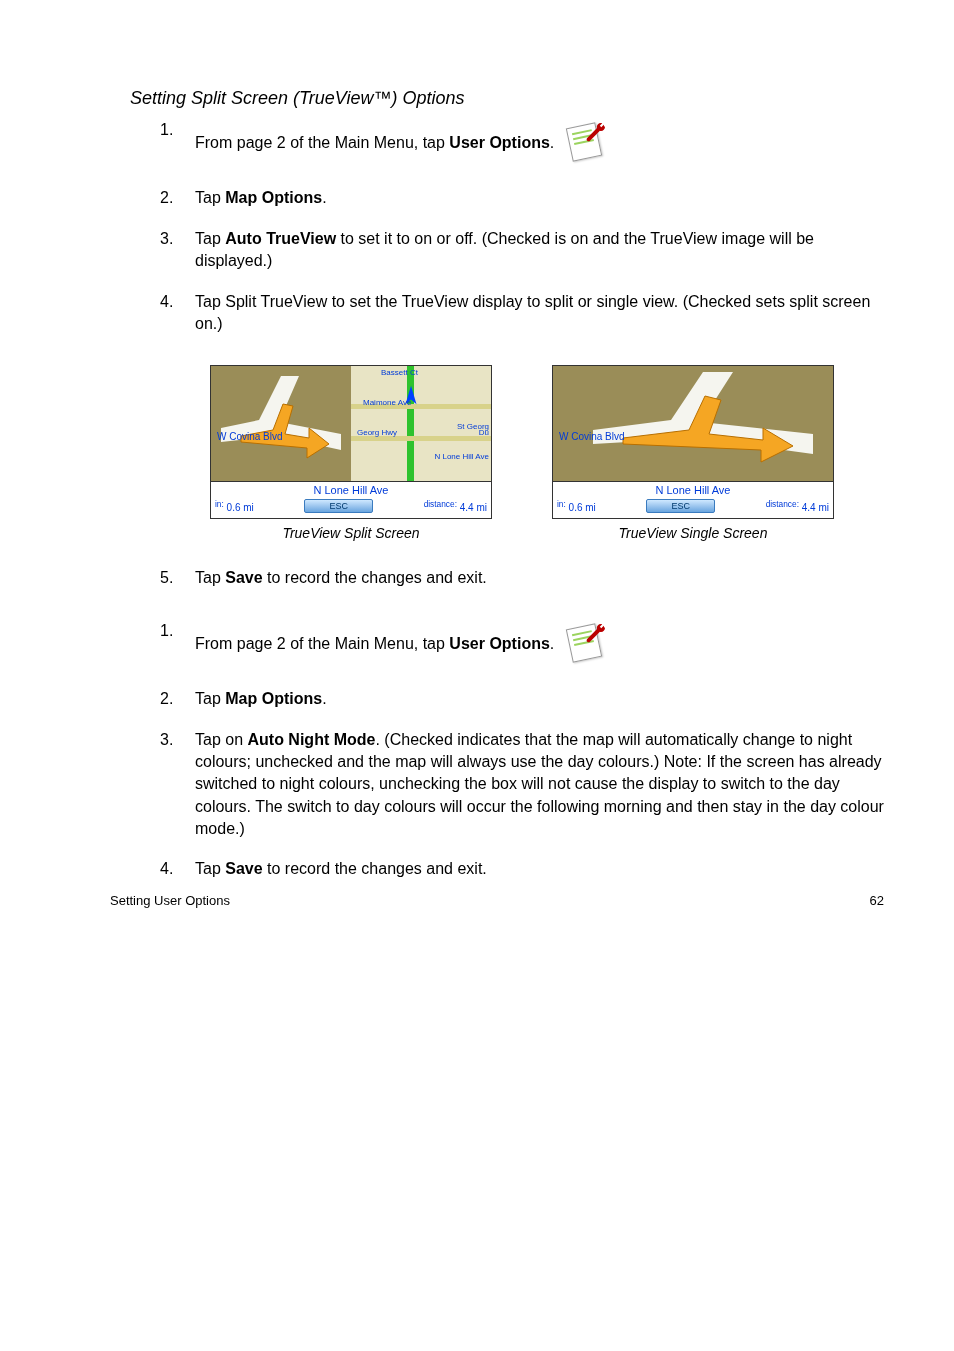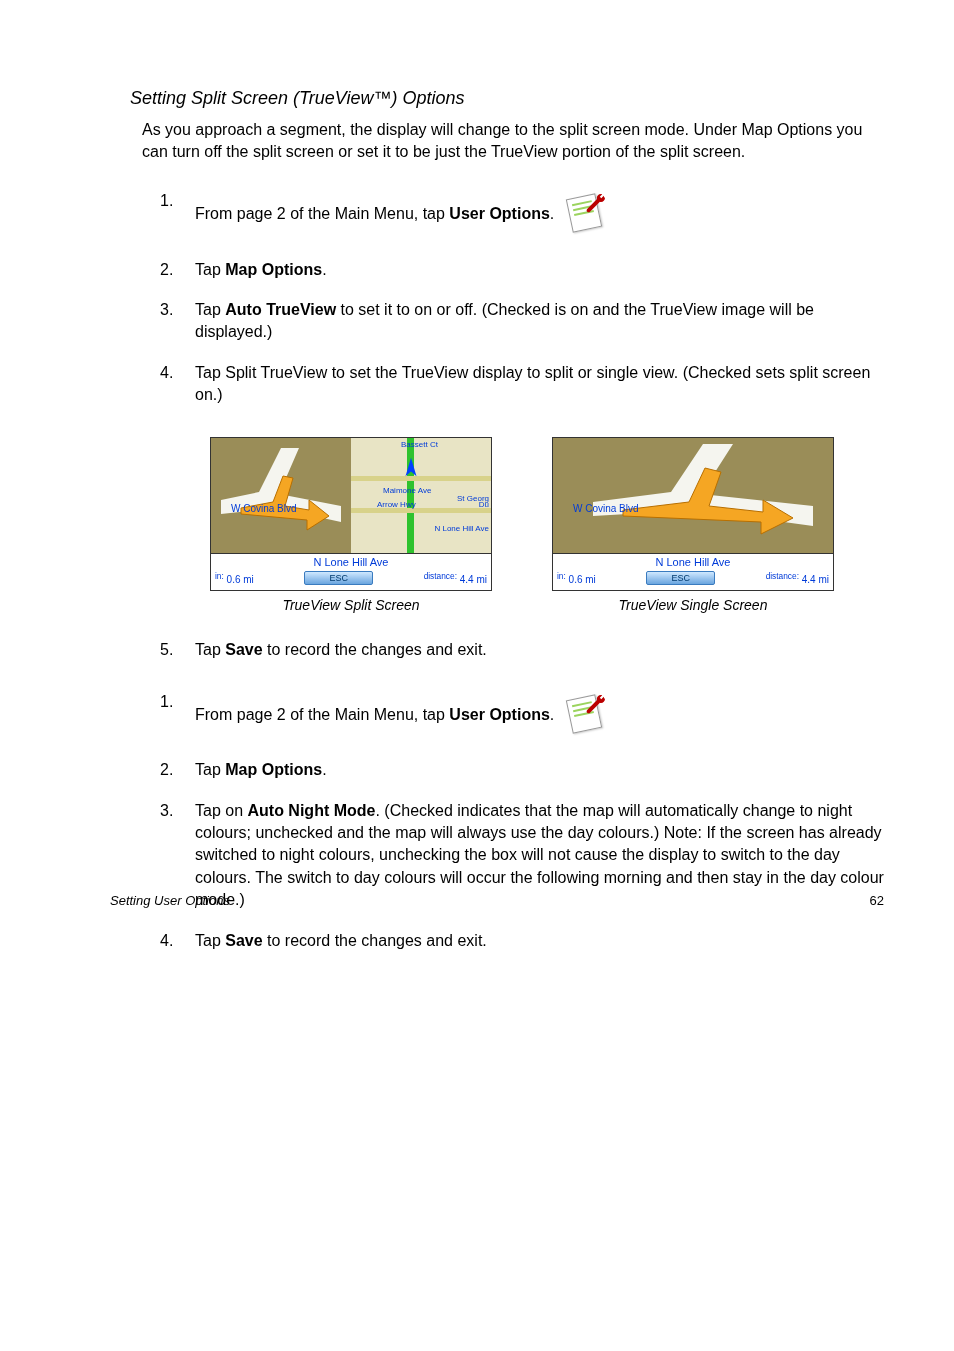--- a/index.html
+++ b/index.html
@@ -153,59 +153,58 @@
     width: 50%;
     background: #e8e4c5;
   }
   .single .panel3d {
     position: absolute;
     left: 0; right: 0; top: 0; bottom: 36px;
     background: #9a8d58;
   }
   .covina-label {
     position: absolute;
-    left: 20px;
+    left: 6px;
     bottom: 40px;
     font-size: 10px;
     color: #003bd8;
     margin-top: 29px;
   }
   
   .arrow3d {
     position: absolute;
   }
   .split .arrow3d { left: 10px; top: 10px; width: 120px; height: 90px; }
   .single .arrow3d { left: 40px; top: 6px; width: 220px; height: 100px; }
   .arrow3d svg { width: 100%; height: 100%; }
 
   
   .panelmap .road-v { position:absolute; width:7px; background:#2ec22e; left:56px; top:0; bottom:0; }
   .panelmap .road-h1 { position:absolute; height:5px; background:#d8d28a; left:0; right:0; top:38px; }
   .panelmap .road-h2 { position:absolute; height:5px; background:#d8d28a; left:0; right:0; top:70px; }
-  .panelmap .lbl { position:absolute; font-size:8px; color:#003bd8; white-space:nowrap;margin-left:20px; }
+  .panelmap .lbl { position:absolute; font-size:8px; color:#003bd8; white-space:nowrap; }
   .panelmap svg.marker { position:absolute; left:49px; top:18px; width:22px; height:22px; }
 
   .footer {
     position: absolute;
     left: 110px;
     right: 70px;
     bottom: 100px;
     display: flex;
     justify-content: space-between;
     font-size: 13px;
   }
-  .footer .left { font-style: italic; }
+  .footer .left { }
 </style>
 </head>
 <body>
 
 <div class="page">
 
   <h3 class="section-title">Setting Split Screen (TrueView™) Options</h3>
-  <p class="intro">As you approach a segment, the display will change to the split screen mode.  Under Map Options you can turn off the split screen or set it to be just the TrueView portion of the split screen.</p>
 
   <ol class="steps">
     <li>
       <span class="num">1.</span>
       <span class="body">
         <span>From page 2 of the Main Menu, tap </span><b>User Options</b><span>.</span>
         <span class="icon-wrap">
           <span class="settings-icon">
             <span class="sheet">
                 <span class="line l1"></span>
@@ -253,23 +252,23 @@
           <div class="covina-label">W Covina Blvd</div>
         </div>
         <div class="panelmap">
           <div class="road-v"></div>
           <div class="road-h1"></div>
           <div class="road-h2"></div>
           <svg class="marker" viewBox="0 0 24 24">
               <polygon points="12,2 18,22 12,17 6,22" fill="#0040ff"></polygon>
             </svg>
           <span class="lbl" style="left:30px; top:2px;">Bassett Ct</span>
-          <span class="lbl" style="left:12px; top:48px;">Maimone Ave</span>
+          <span class="lbl" style="left:12px; top:32px;">Maimone Ave</span>
           <span class="lbl" style="right:2px; top:56px;">St Georg</span>
-          <span class="lbl" style="left:6px; top:62px;">Arrow Hwy</span>
+          <span class="lbl" style="left:6px; top:62px;">Georg Hwy</span>
           <span class="lbl" style="right:2px; top:62px;">Du</span>
           <span class="lbl" style="right:2px; top:86px;">N Lone Hill Ave</span>
         </div>
         <div class="bottom-bar">
           <div class="next-street">N Lone Hill Ave</div>
           <div class="meta-row">
             <span><sup>in:</sup> <span>0.6 mi</span></span>
             <span class="esc">ESC</span>
             <span><sup>distance:</sup> <span>4.4 mi</span></span>
           </div>

